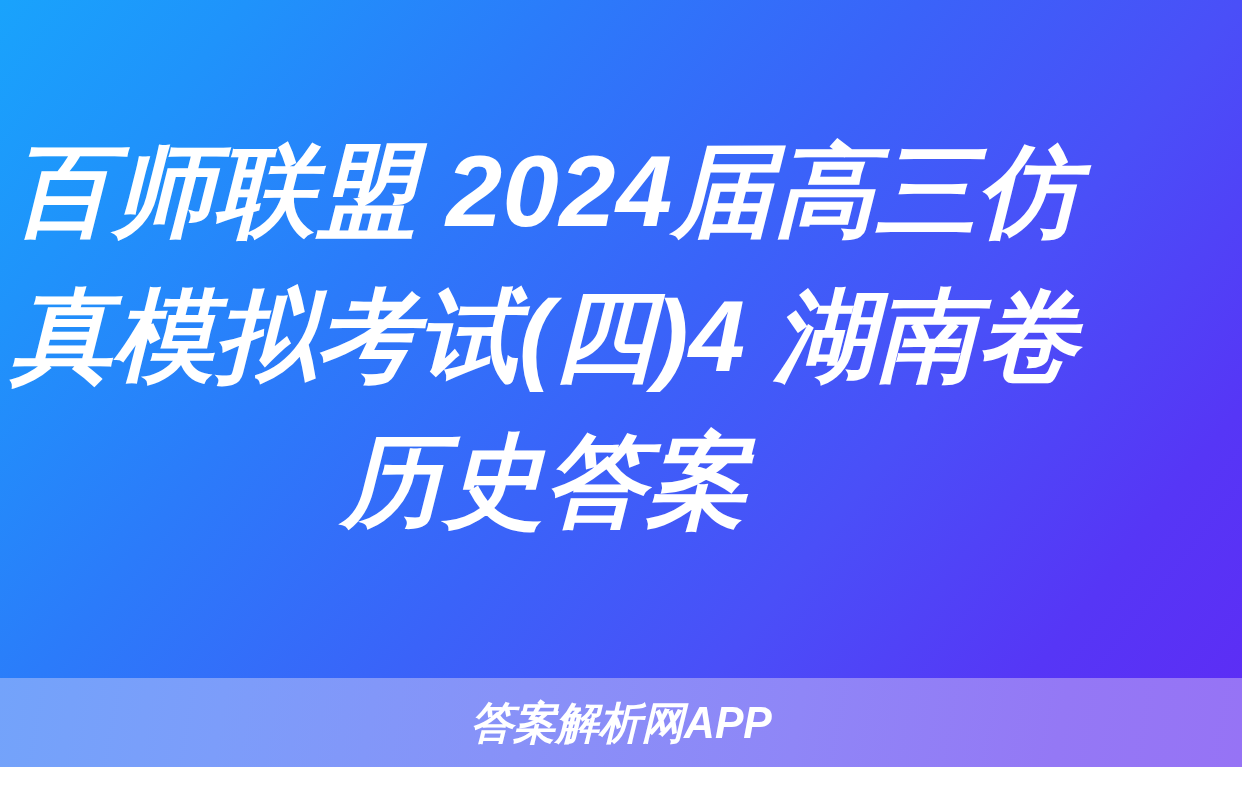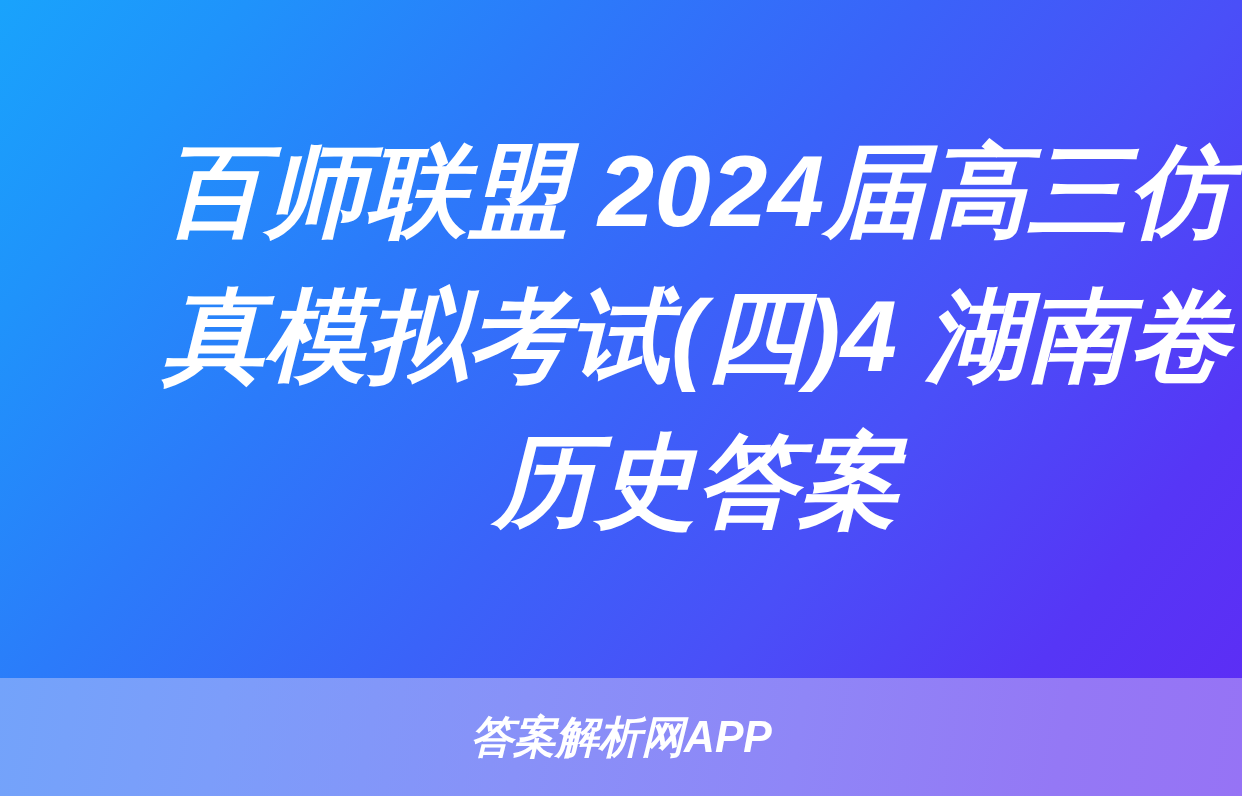--- a/index.html
+++ b/index.html
@@ -32,21 +32,21 @@
     background-image: linear-gradient(128deg,
         #19a3fc 0%,
         #1f93fb 14%,
         #2b7bfa 32%,
         #3a63f9 52%,
         #4a4ff8 70%,
         #5636f6 88%,
         #5c2ef5 100%);
     display: flex;
     align-items: center;
-    justify-content: flex-end;
+    justify-content: flex-start;
     overflow: hidden;
   }
 
   #hero-title {
     width: 1090px;
     margin: 0;
     padding: 0 0 4px 0;
     text-align: center;
     color: #ffffff;
     font-family: "Liberation Sans", "DejaVu Sans", sans-serif;
@@ -56,21 +56,21 @@
     font-style: italic;
     letter-spacing: 0.5px;
     white-space: pre-wrap;
     text-rendering: geometricPrecision;
   }
 
   
   #footer {
     position: relative;
     width: 1242px;
-    height: 118px;
+    height: 89px;
     box-sizing: border-box;
     background-image: linear-gradient(100deg,
         #73a3fa 0%,
         #7c9dfa 18%,
         #8891f8 42%,
         #8f86f7 64%,
         #9478f5 85%,
         #9673f5 100%);
     display: flex;
     align-items: center;

